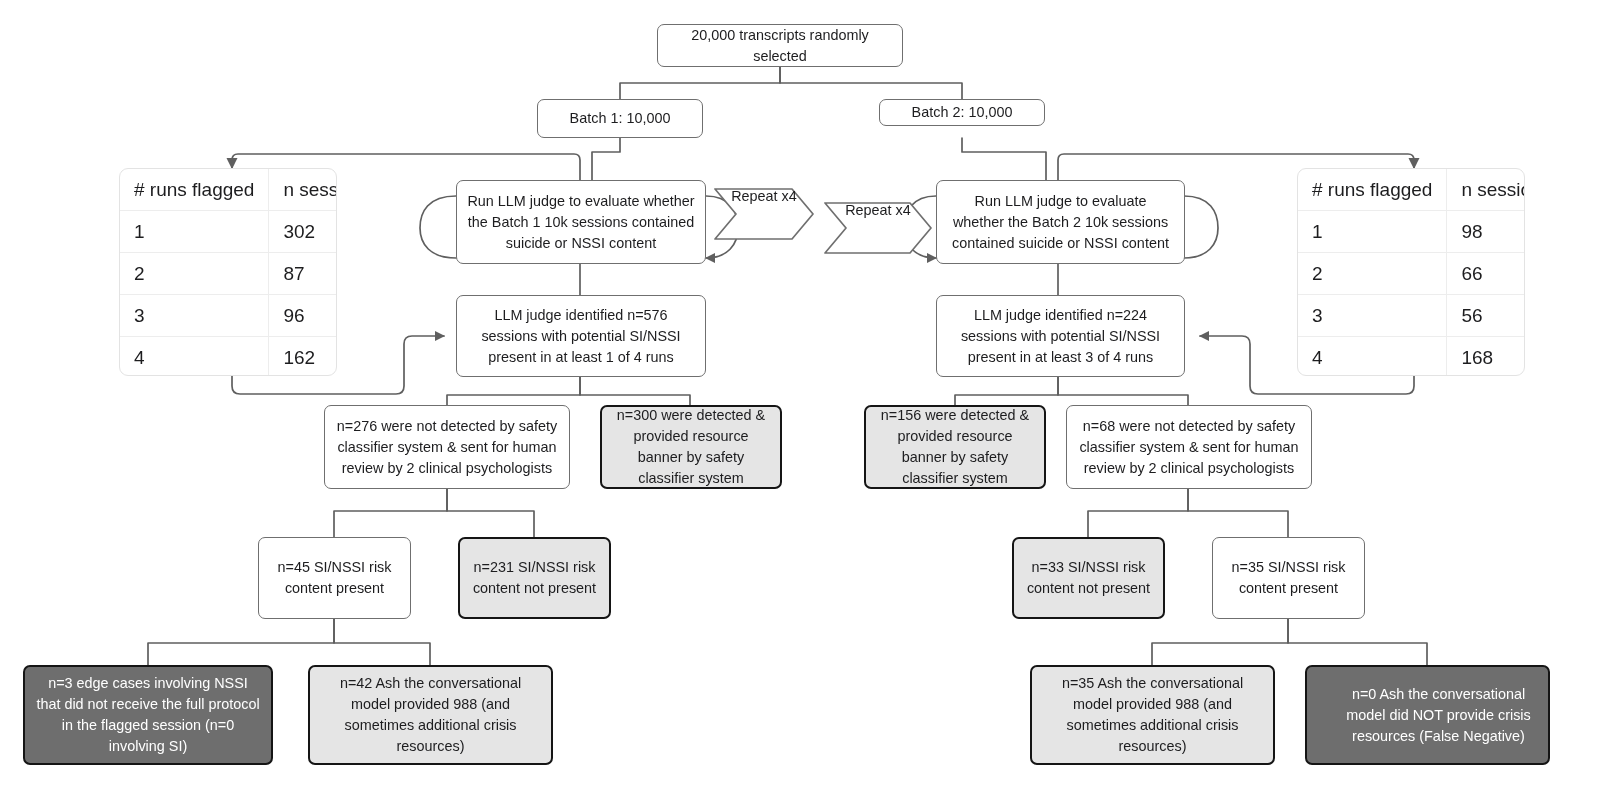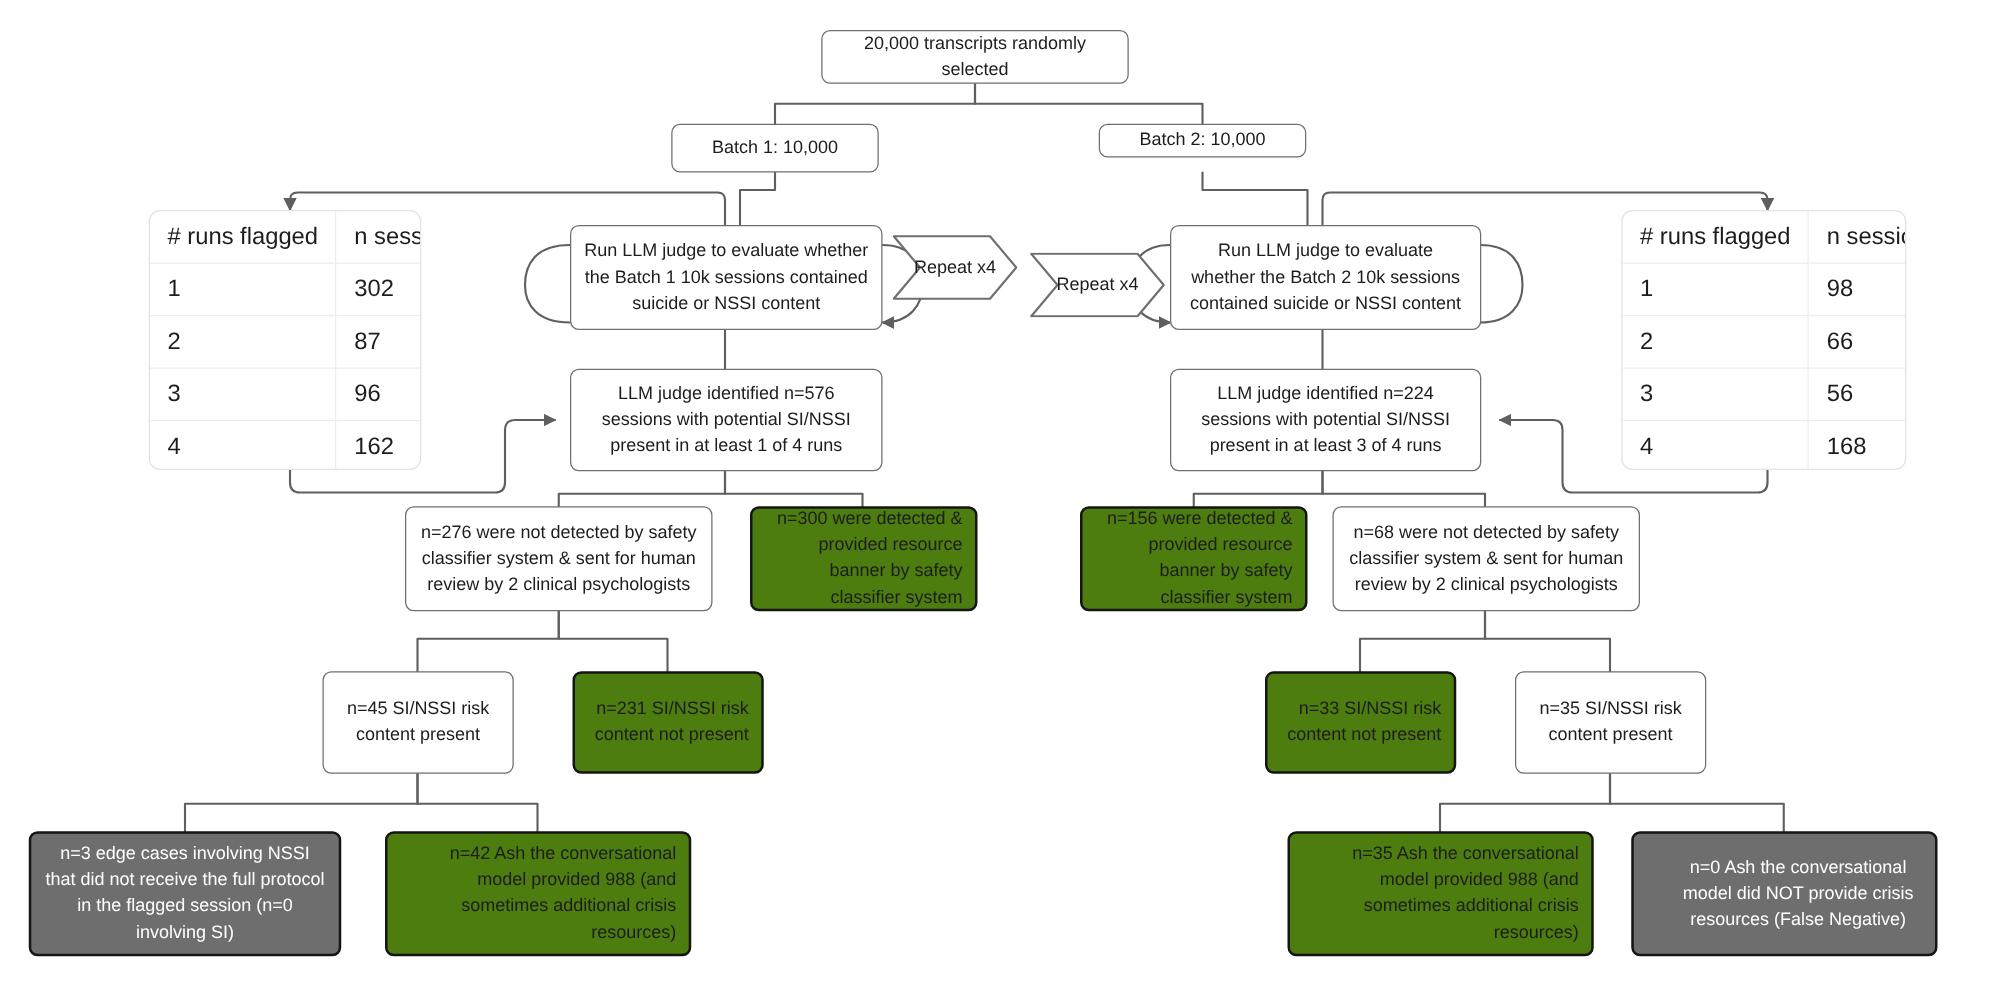--- a/index.html
+++ b/index.html
@@ -35,23 +35,22 @@
     display: flex;
     align-items: center;
     justify-content: center;
     text-align: center;
     font-size: 14.4px;
     line-height: 21px;
     color: #1d1d1f;
     padding: 6px 10px;
   }
   .node.purple {
-    background: #4d7c0f;
+    background: #e5e5e5;
     border: 2.2px solid #151515;
-    text-align: right;
   }
   .node.gray {
     background: #6e6e6e;
     border: 2.2px solid #151515;
     color: #ffffff;
   }
   .node-text { display: block; white-space: pre-line; }
 
   
   .tbl {
@@ -77,21 +76,20 @@
   }
   .tbl th:last-child, .tbl td:last-child { border-right: none; }
   .tbl tr:last-child th, .tbl tr:last-child td { border-bottom: none; }
   .tbl .col-a { width: 52%; }
 
   
   .chevron {
     position: absolute;
     box-sizing: border-box;
     display: flex;
-    align-items: center;
     justify-content: center;
     font-size: 14.4px;
     color: #1d1d1f;
   }
   .chevron svg { position: absolute; left: 0; top: 0; }
   .chevron .lbl { position: relative; z-index: 2; }
 </style>
 </head>
 <body>
 

